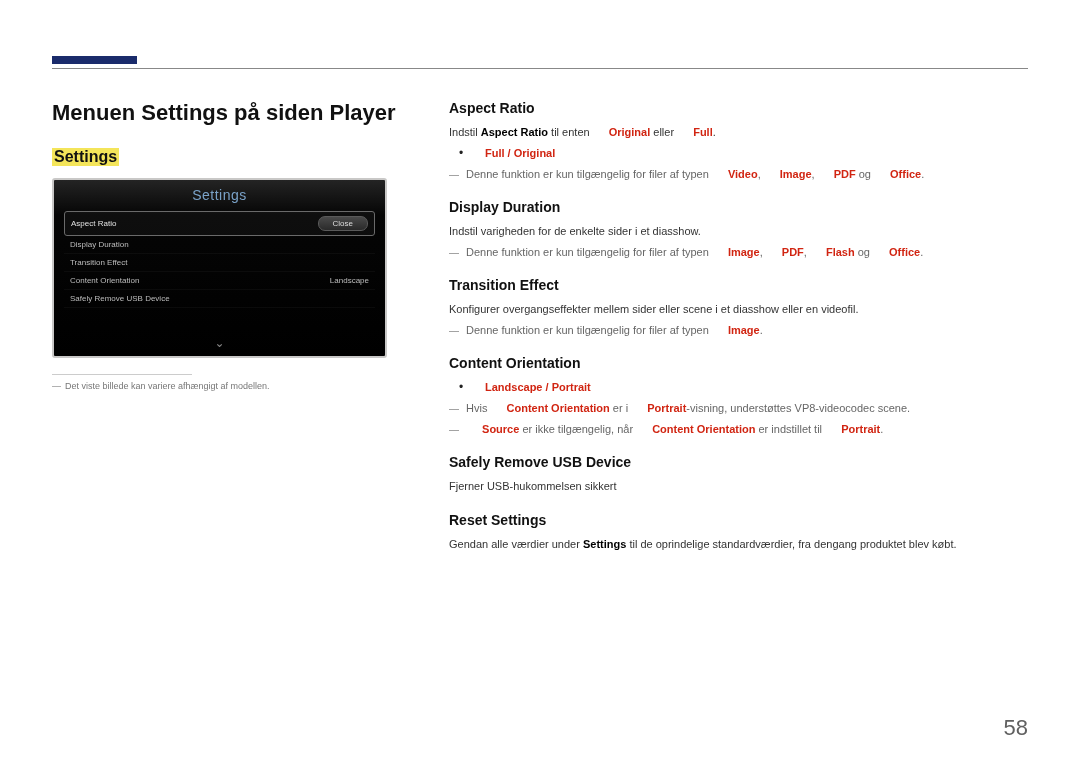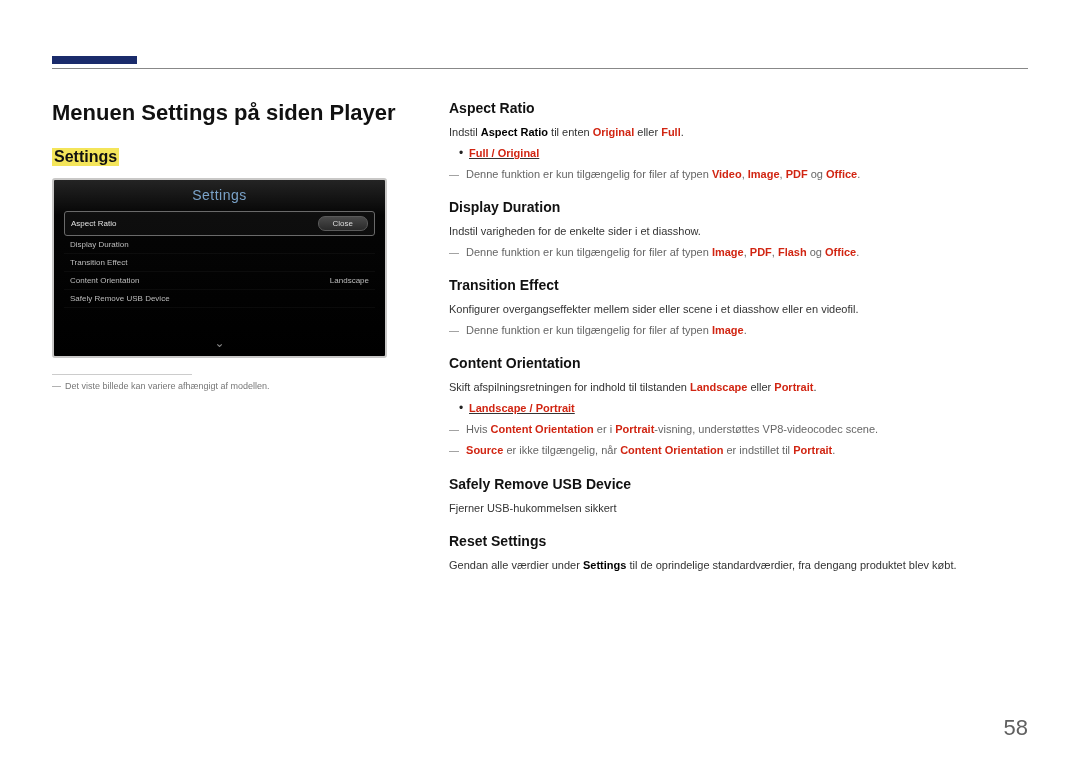--- a/index.html
+++ b/index.html
@@ -144,21 +144,20 @@
     line-height: 1.55;
     margin-bottom: 4px;
   }
   .bullet {
     font-size: 11px;
     color: #333;
     line-height: 1.55;
     padding-left: 20px;
     position: relative;
     margin-bottom: 4px;
-    text-decoration: underline;
   }
   .bullet::before {
     content: "•";
     position: absolute;
     left: 10px;
     top: -1px;
     font-size: 12px;
     color: #222;
   }
   .dash-note {
@@ -167,21 +166,21 @@
     line-height: 1.55;
     margin-bottom: 4px;
   }
   .dash-note::before {
     content: "―";
     color: #888;
     margin-right: 4px;
     font-size: 10px;
   }
   .b { font-weight: bold; color: #000; }
-  .r { font-weight: bold; color: #d12512; }
+  .r { font-weight: bold; color: #d12512; margin-left: 16px; }
   .page-num {
     position: absolute;
     right: 52px;
     bottom: 22px;
     font-size: 22px;
     color: #606060;
     font-weight: 300;
   }
 </style>
 </head>
@@ -239,23 +238,20 @@
     <span>Denne funktion er kun tilgængelig for filer af typen </span><span class="r">Image</span><span>, </span><span class="r">PDF</span><span>, </span><span class="r">Flash</span><span> og </span><span class="r">Office</span><span>.</span>
   </div>
 
   <div class="sect-head">Transition Effect</div>
   <div class="para">Konfigurer overgangseffekter mellem sider eller scene i et diasshow eller en videofil.</div>
   <div class="dash-note">
     <span>Denne funktion er kun tilgængelig for filer af typen </span><span class="r">Image</span><span>.</span>
   </div>
 
   <div class="sect-head">Content Orientation</div>
-  <div class="para">
-    <span>Skift afspilningsretningen for indhold til tilstanden </span><span class="r">Landscape</span><span> eller </span><span class="r">Portrait</span><span>.</span>
-  </div>
   <div class="bullet"><span class="r">Landscape / Portrait</span></div>
   <div class="dash-note">
     <span>Hvis </span><span class="r">Content Orientation</span><span> er i </span><span class="r">Portrait</span><span>-visning, understøttes VP8-videocodec scene.</span>
   </div>
   <div class="dash-note">
     <span class="r">Source</span><span> er ikke tilgængelig, når </span><span class="r">Content Orientation</span><span> er indstillet til </span><span class="r">Portrait</span><span>.</span>
   </div>
 
   <div class="sect-head">Safely Remove USB Device</div>
   <div class="para">Fjerner USB-hukommelsen sikkert</div>

